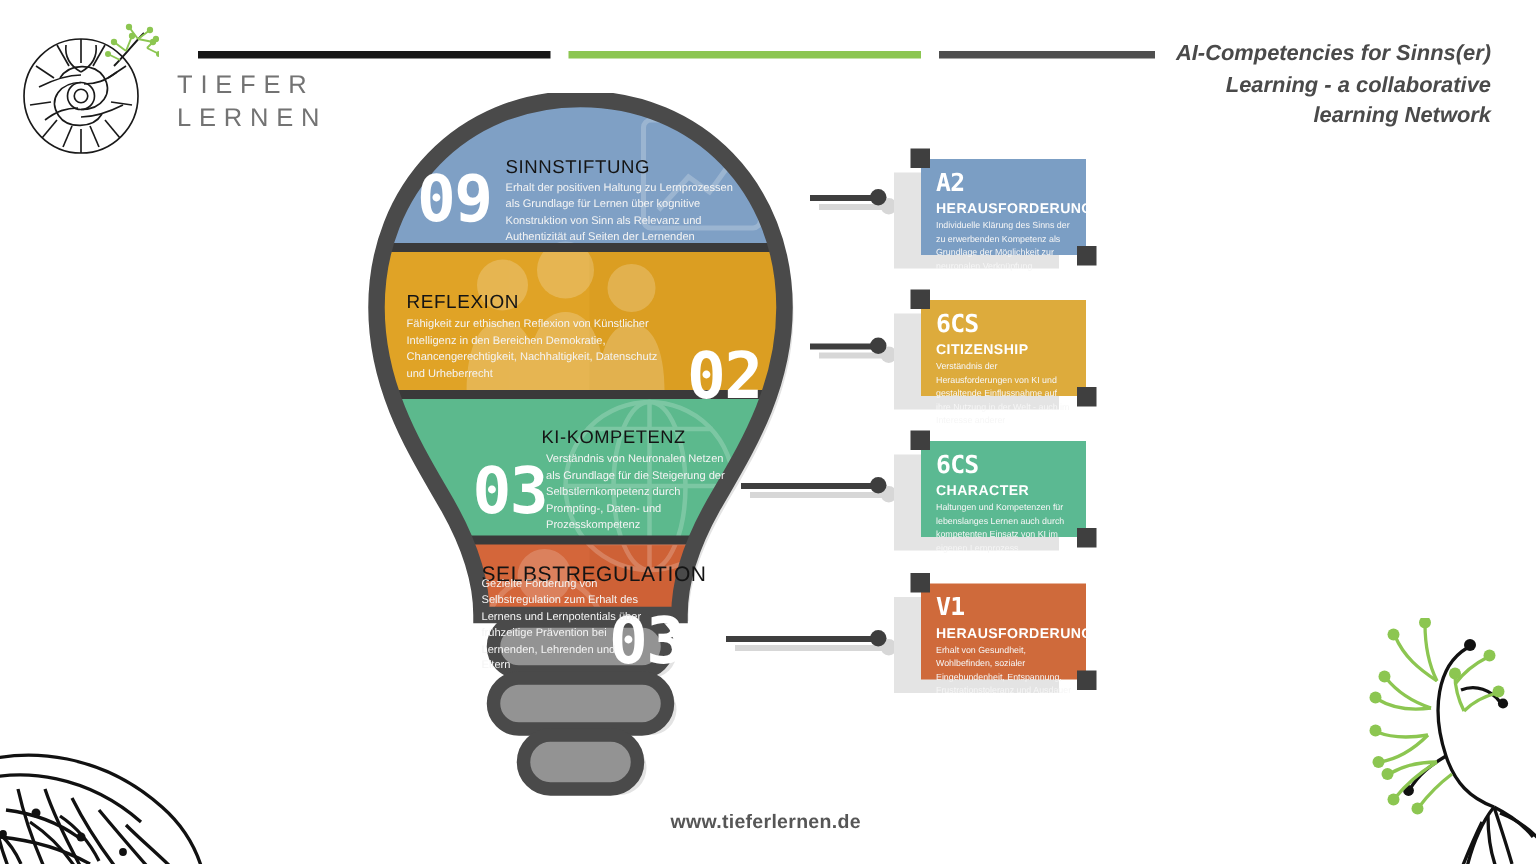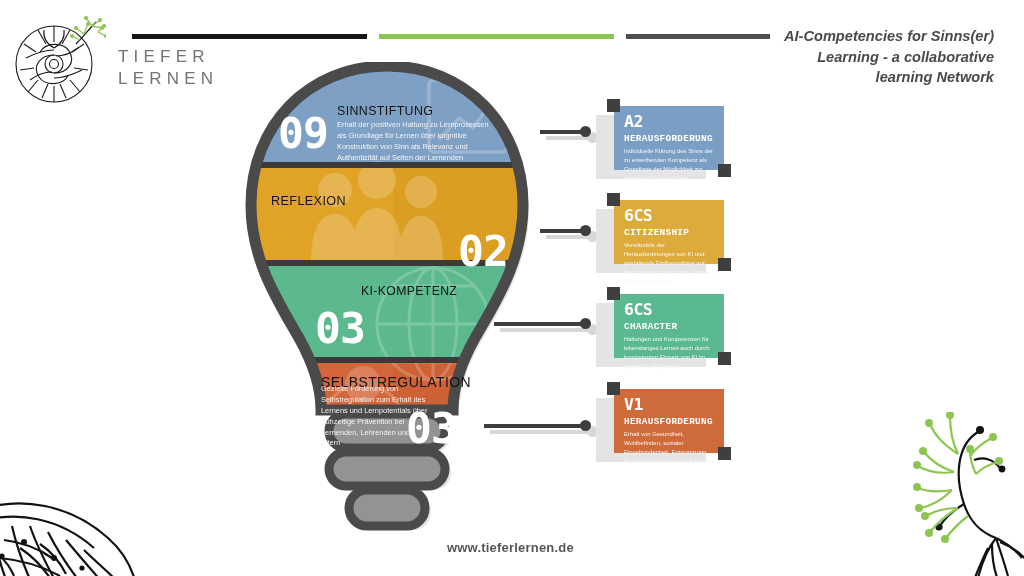--- a/index.html
+++ b/index.html
@@ -66,21 +66,21 @@
   .card{position:absolute;width:110px;}
   .card-shadow{position:absolute;left:8px;top:9px;width:110px;height:100%;background:#e4e4e4;}
   .card-panel{position:absolute;left:0;top:0;width:110px;padding:8px 9px 9px 10px;
               box-sizing:border-box;margin-left:26px;}
   .brk{position:absolute;width:13px;height:13px;background:#3f3f3f;}
   .brk.tl{left:-7px;top:-7px;}
   .brk.br{right:-7px;bottom:-7px;}
   .card-code{font-size:16.5px;font-weight:700;color:#ffffff;line-height:1;
              font-family:"DejaVu Sans Mono","Liberation Mono",monospace;letter-spacing:-.5px;}
   .card-label{font-size:9.4px;font-weight:700;color:#ffffff;letter-spacing:.3px;
-              line-height:1.15;margin-top:3px;font-family:Liberation Mono, monospace;}
+              line-height:1.15;margin-top:3px;}
   .card-body{font-size:5.9px;line-height:1.5;color:#f6f6f6;margin-top:3px;}
 
   
   .url{position:absolute;left:447px;top:540px;font-size:13px;font-weight:700;color:#565656;
        letter-spacing:.2px;}
 
   .deco{position:absolute;}
 </style>
 </head>
 <body>
@@ -231,23 +231,25 @@
       </g>
     </svg>
 
     <div class="band-txt">
       <div class="seg-num   s1-num">09</div>
       <div class="seg-title s1-title">SINNSTIFTUNG</div>
       <div class="seg-body  s1-body">Erhalt der positiven Haltung zu Lernprozessen als Grundlage für Lernen über kognitive Konstruktion von Sinn als Relevanz und Authentizität auf Seiten der Lernenden</div>
 
       <div class="seg-num   s2-num">02</div>
       <div class="seg-title s2-title">REFLEXION</div>
+      <div class="seg-body  s2-body">Fähigkeit zur ethischen Reflexion von Künstlicher Intelligenz in den Bereichen Demokratie, Chancengerechtigkeit, Nachhaltigkeit, Datenschutz und Urheberrecht</div>
 
       <div class="seg-num   s3-num">03</div>
       <div class="seg-title s3-title">KI-KOMPETENZ</div>
+      <div class="seg-body  s3-body">Verständnis von Neuronalen Netzen als Grundlage für die Steigerung der Selbstlernkompetenz durch Prompting-, Daten- und Prozesskompetenz</div>
 
       <div class="seg-num   s4-num">03</div>
       <div class="seg-title s4-title">SELBSTREGULATION</div>
       <div class="seg-body  s4-body">Gezielte Förderung von Selbstregulation zum Erhalt des Lernens und Lernpotentials über frühzeitige Prävention bei Lernenden, Lehrenden und Eltern</div>
     </div>
   </div>
 
   <div class="conn-sh" style="left:546px;top:136px;width:46px;"></div>
   <div class="dot-sh" style="left:587px;top:132px;"></div>
   <div class="conn" style="left:540px;top:130px;width:46px;"></div>

